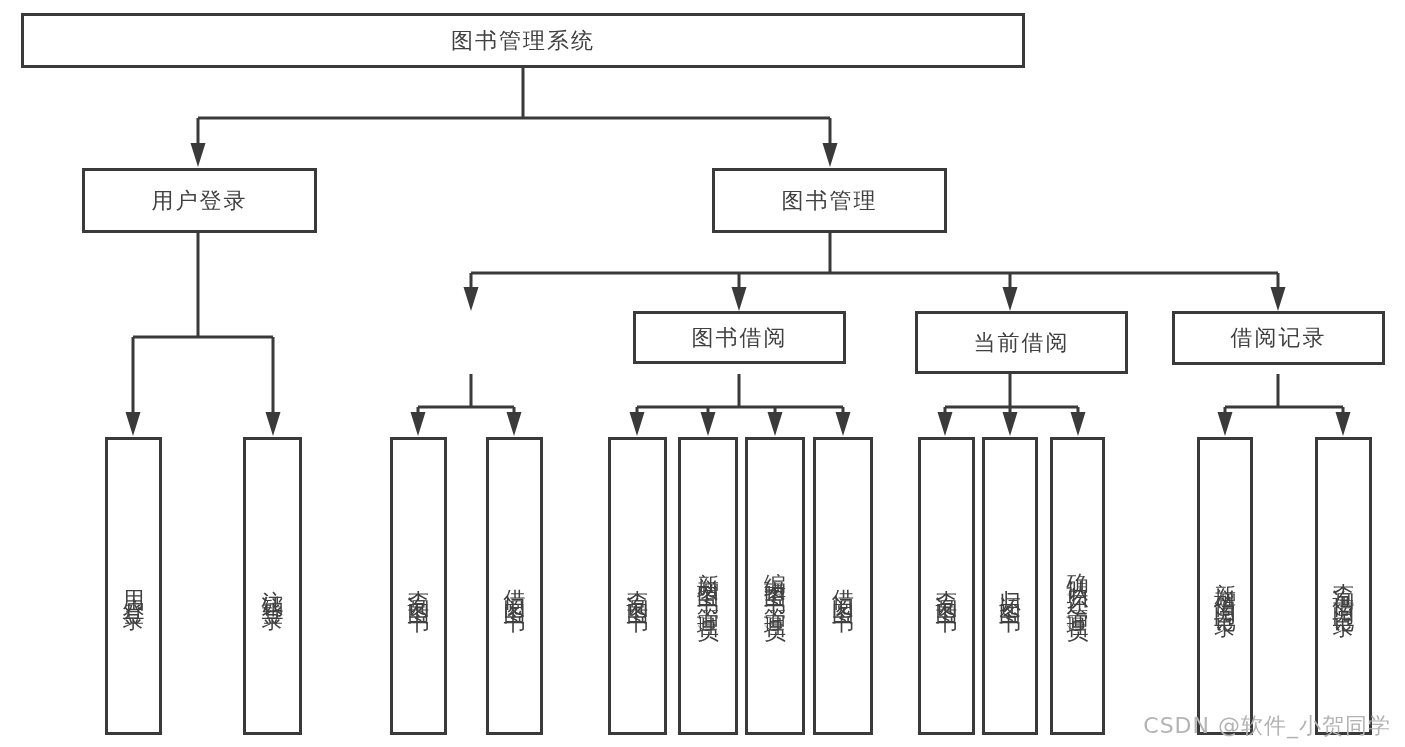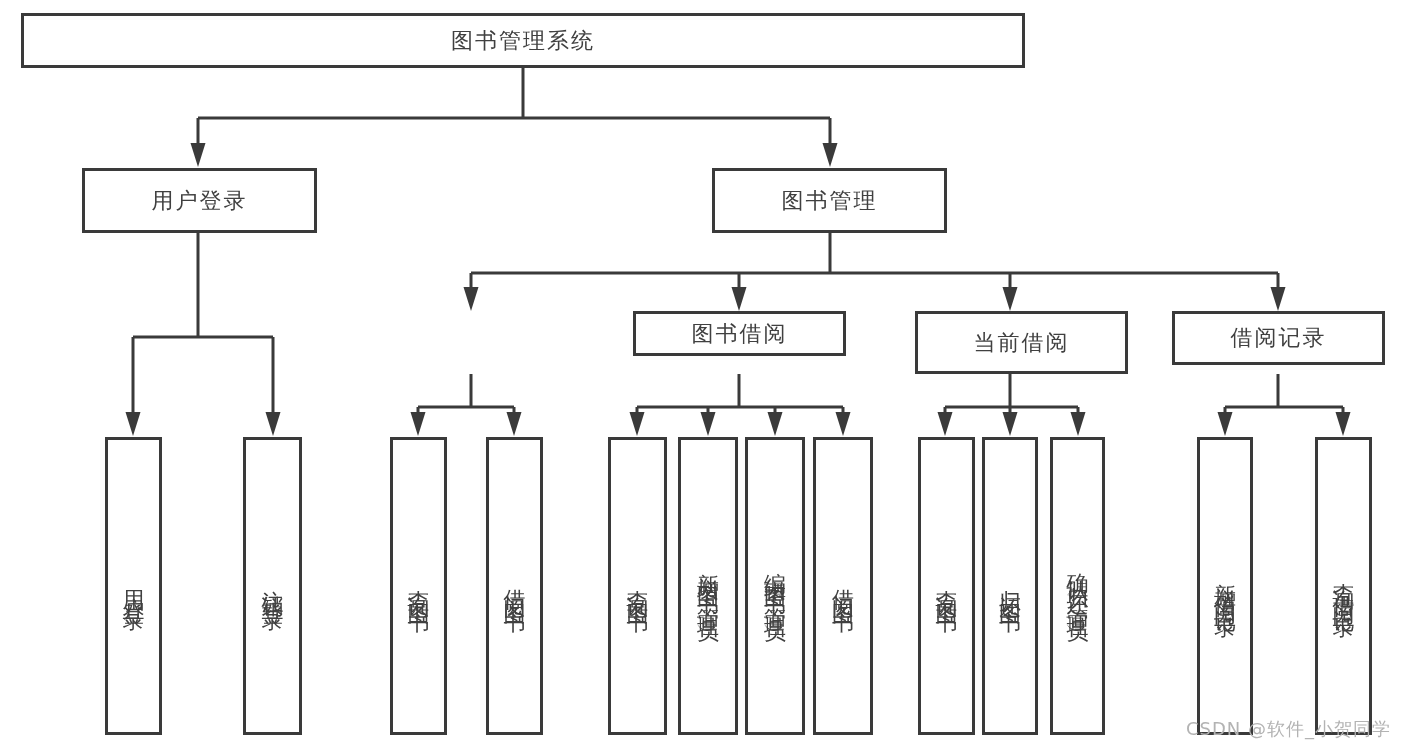--- a/index.html
+++ b/index.html
@@ -31,21 +31,21 @@
   .vtext{
     writing-mode:vertical-rl;
     text-orientation:mixed;
     font-size:22px;
     letter-spacing:7px;
     line-height:1;
   }
   .watermark{
     position:absolute;
     right:14px;bottom:6px;
-    font-size:18px;
+    font-size:22px;
     color:var(--watermark);
     z-index:3;
     letter-spacing:1px;
     white-space:nowrap;
   }
 </style>
 </head>
 <body>
 
 <div class="stage">
@@ -81,21 +81,21 @@
       <polygon points="1217.5,412 1232.5,412 1225,436"></polygon>
       <polygon points="1335.5,412 1350.5,412 1343,436"></polygon>
     </g>
   </svg>
 
   <div class="node hbox" style="left:21px;top:13px;width:1004px;height:55px;">图书管理系统</div>
 
   <div class="node hbox" style="left:82px;top:168px;width:235px;height:65px;">用户登录</div>
   <div class="node hbox" style="left:712px;top:168px;width:235px;height:65px;text-align:center;">图书管理</div>
 
-  <div class="node hbox" style="left:633px;top:311px;width:213px;height:45px;">图书借阅</div>
+  <div class="node hbox" style="left:633px;top:311px;width:213px;height:53px;">图书借阅</div>
   <div class="node hbox" style="left:903px;top:311px;width:213px;height:63px;margin-left:12px;">当前借阅</div>
   <div class="node hbox" style="left:1172px;top:311px;width:213px;height:54px;">借阅记录</div>
 
   <div class="node vbox" style="left:105px;width:57px;">
     <span class="vtext">用户登录</span>
   </div>
   <div class="node vbox" style="left:243px;width:59px;">
     <span class="vtext">注销登录</span>
   </div>
 

